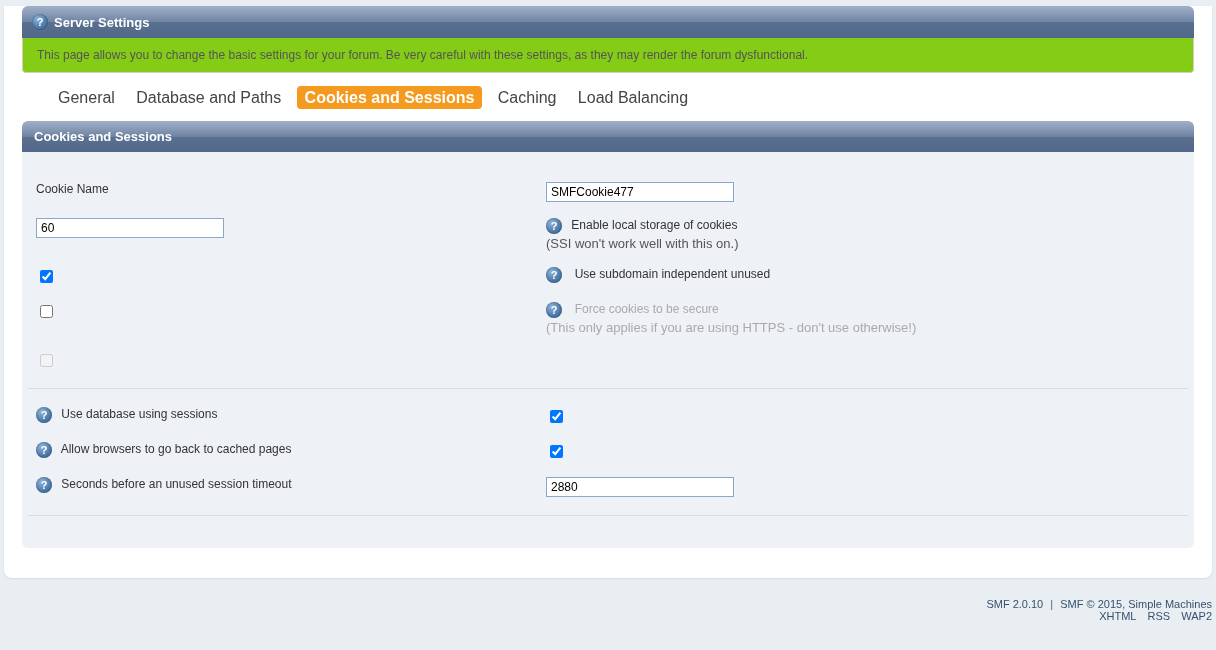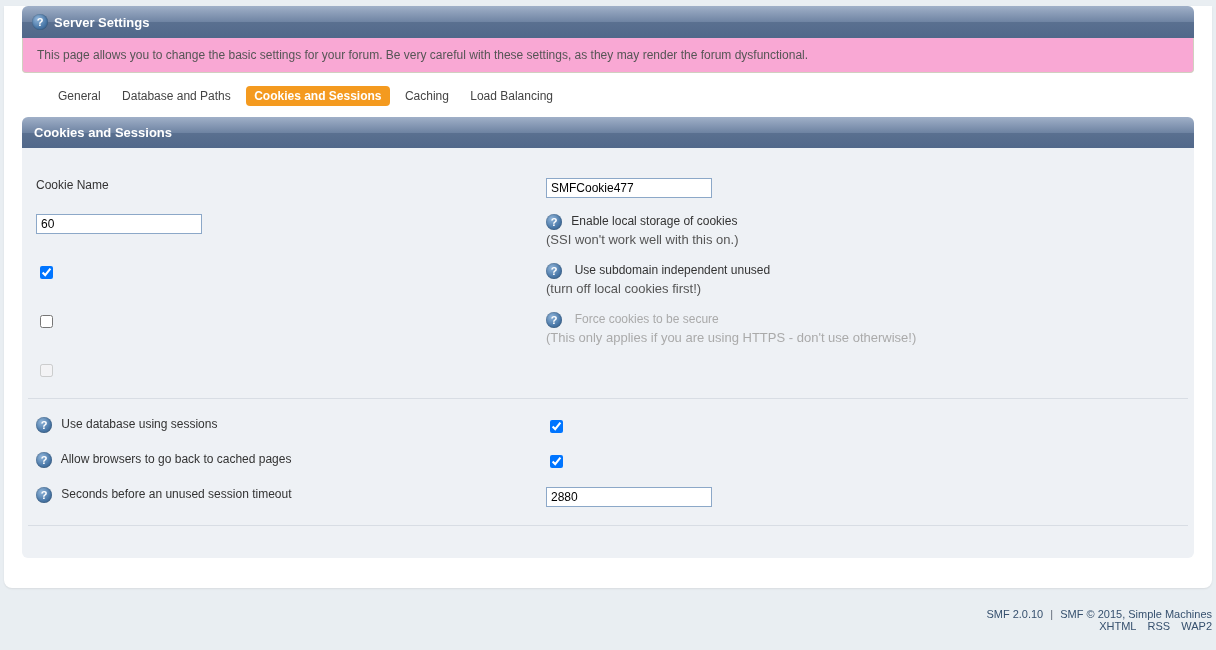--- a/index.html
+++ b/index.html
@@ -38,37 +38,37 @@
   background: radial-gradient(circle at 35% 30%, #8fb4d9, #4a78a8 60%, #375f88);
   color: #fff;
   font-weight: bold;
   font-size: 11px;
   align-items: center;
   justify-content: center;
   box-shadow: inset 0 0 2px rgba(0,0,0,0.4);
 }
 .info-box {
   margin: 0 18px 6px 18px;
-  background: #f9a8d4;
+  background: #84cc16;
   border: 1px solid #d0d0c0;
   border-top: none;
   border-radius: 0 0 4px 4px;
   padding: 10px 14px;
   color: #555;
 }
 .tab-bar {
   margin: 12px 18px 10px 18px;
   padding: 4px 30px;
 }
 .tab-bar a {
   color: #444;
   text-decoration: none;
   margin-right: 6px;
   padding: 3px 6px;
-  font-size: 12px;
+  font-size: 16px;
 }
 .tab-bar a.active {
   background: #f49a1f;
   color: #fff;
   font-weight: bold;
   border-radius: 4px;
   padding: 3px 8px;
 }
 .titlebg {
   background: linear-gradient(to bottom, #a0b0c8 0%, #6f84a3 50%, #5a7090 51%, #51688a 100%);
@@ -94,21 +94,21 @@
 }
 .settings-dl dt {
   padding: 2px 6px 2px 0;
   color: #333;
 }
 .settings-dl dt .help-icon { margin-right: 6px; vertical-align: middle; }
 .settings-dl dt.disabled, .settings-dl dt.disabled .subtext { color: #aaa; }
 .settings-dl dd { margin: 0; padding: 2px 0; }
 .subtext { font-size: 13px; color: #555; display: block; margin-top: 2px; }
 input[type=text] {
-  width: 166px;
+  width: 188px;
   border: 1px solid #8ca8c8;
   padding: 2px 4px;
   font-size: 12px;
   font-family: inherit;
 }
 hr.sep {
   border: none;
   border-top: 1px solid #d8dde4;
   margin: 16px 6px;
 }
@@ -163,21 +163,20 @@
       <dt>
         <span class="help-icon">?</span>
         <span>Enable local storage of cookies</span>
         <span class="subtext">(SSI won't work well with this on.)</span>
       </dt>
       <dd><input type="checkbox" checked="" style=""></dd>
 
       <dt>
         <span class="help-icon">?</span>
         &nbsp;<span>Use subdomain independent unused</span>
-        <span class="subtext">(turn off local cookies first!)</span>
       </dt>
       <dd><input type="checkbox" style=""></dd>
 
       <dt class="disabled">
         <span class="help-icon">?</span>
         &nbsp;<span>Force cookies to be secure</span>
         <span class="subtext">(This only applies if you are using HTTPS - don't use otherwise!)</span>
       </dt>
       <dd><input type="checkbox" disabled="" style=""></dd>
     </dl>

